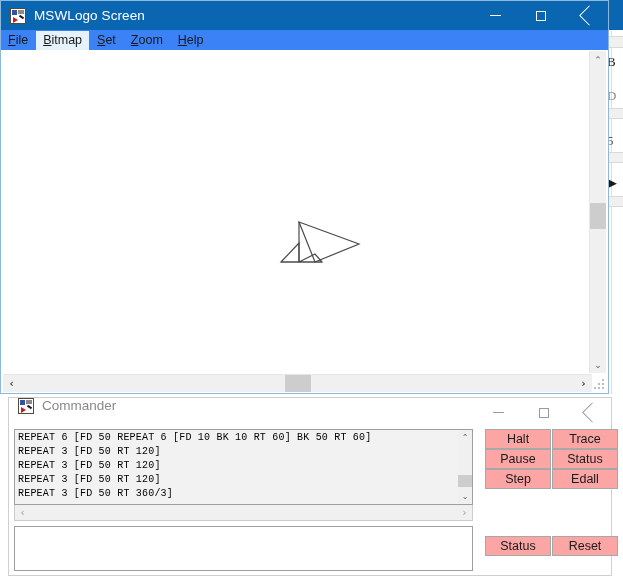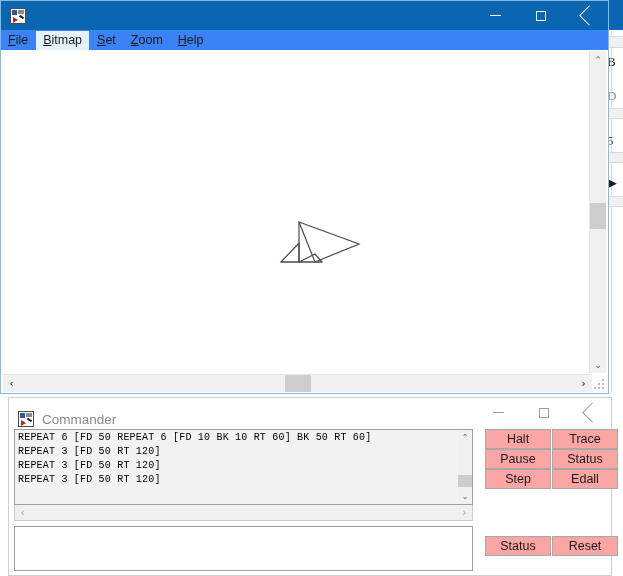--- a/index.html
+++ b/index.html
@@ -280,21 +280,21 @@
     height: 179px;
     background: #ffffff;
     border: 1px solid #cfcfcf;
     box-sizing: border-box;
     box-shadow: 0 0 0 0 rgba(0,0,0,0);
   }
   #cmd-titlebar {
     height: 29px;
     background: #ffffff;
     display: flex;
-    align-items: flex-end;
+    align-items: flex-start;
     position: relative;
   }
   #cmd-app-icon {
     width: 16px;
     height: 16px;
     margin-left: 9px;
     margin-right: 8px;
     flex: none;
     position: relative;
     background: #ffffff;
@@ -450,20 +450,21 @@
 
 <div id="logo-window">
 
   <div id="logo-titlebar">
     <div id="logo-app-icon">
       <div class="ic-a"></div>
         <div class="ic-b"></div>
       <div class="ic-c"></div>
         <div class="ic-d"></div>
     </div>
+    <span id="logo-title-text">MSWLogo Screen</span>
 
     <div class="win-controls">
       <div class="win-btn">
           <span class="wb-line"></span>
         </div>
       <div class="win-btn">
           <span class="wb-square"></span>
         </div>
       <div class="win-btn">
           <span class="wb-x"></span>
@@ -540,20 +541,21 @@
         </div>
     </div>
   </div>
 
   <div id="cmd-history">
     <div id="cmd-history-inner">
       <div class="cmd-line">REPEAT 6 [FD 50 REPEAT 6 [FD 10 BK 10 RT 60] BK 50 RT 60]</div>
       <div class="cmd-line">REPEAT 3 [FD 50 RT 120]</div>
       <div class="cmd-line">REPEAT 3 [FD 50 RT 120]</div>
       <div class="cmd-line">REPEAT 3 [FD 50 RT 120]</div>
+      <div class="cmd-line">REPEAT 3 [FD 50 RT 360/3]</div>
     </div>
     <div id="cmd-hist-vscroll">
       <div class="sb-arrow-sm">⌃</div>
       <div id="cmd-hist-vthumb"></div>
       <div class="sb-arrow-sm" style="position:absolute;bottom:0;left:0;">⌄</div>
     </div>
   </div>
 
   <div id="cmd-hist-hscroll">
     <div class="hsb-arrow-sm" style="left:0;">‹</div>

